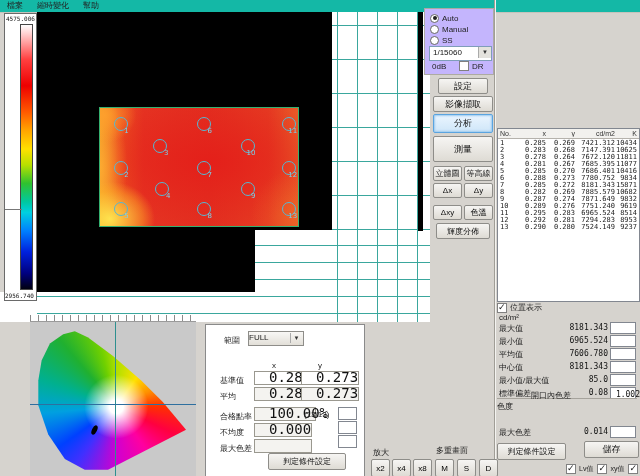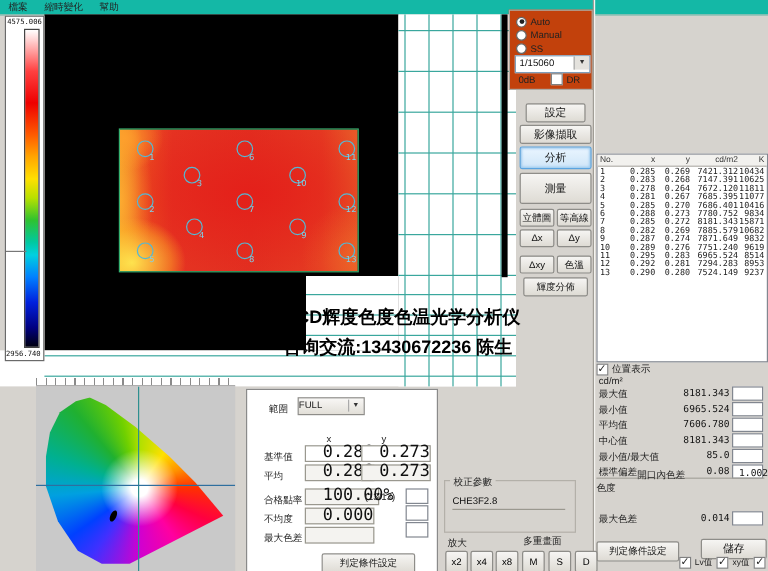--- a/index.html
+++ b/index.html
@@ -29,33 +29,33 @@
       radial-gradient(46px 40px at 2% 6%, rgba(255,160,45,.9), rgba(255,160,45,0) 70%),
       radial-gradient(34px 90px at 0% 50%, rgba(255,175,50,.85), rgba(255,175,50,0) 80%),
       radial-gradient(60px 60px at 99% 90%, rgba(240,110,40,.5), rgba(240,110,40,0) 75%),
       radial-gradient(130px 70px at 55% 45%, rgba(228,32,26,1), rgba(228,32,26,0) 95%),
       linear-gradient(90deg,#f0a026 0%,#ec5220 9%,#e53322 22%,#e22f20 55%,#e53a22 85%,#e85a28 100%);}
   .mpoint{position:absolute;width:12px;height:12px;border:1px solid #55b8d4;border-radius:50%;}
   .mpoint .pn{position:absolute;right:-2px;bottom:-5px;font-size:7px;color:#7fd0e8;font-family:"DejaVu Sans",sans-serif;}
   
   #watermark{position:absolute;left:236px;top:252px;z-index:5;color:#000;font-weight:bold;font-size:15px;line-height:25px;white-space:nowrap;}
   
-  #exposure-group{position:absolute;left:424px;top:8px;width:68px;height:65px;border:1px solid #adaaa3;background:#c2410c;z-index:4;}
+  #exposure-group{position:absolute;left:424px;top:8px;width:68px;height:65px;border:1px solid #adaaa3;background:#c4b5fd;z-index:4;}
   .radio-row{position:absolute;left:5px;height:10px;display:flex;align-items:center;font-size:8px;color:#222;}
   .radio{display:inline-block;width:7px;height:7px;border-radius:50%;border:1px solid #666;background:#fff;margin-right:3px;position:relative;}
   .radio.sel::after{content:"";position:absolute;left:1.5px;top:1.5px;width:4px;height:4px;border-radius:50%;background:#222;}
   #shutter-select{position:absolute;left:4px;top:37px;width:58px;height:13px;background:#fff;border:1px solid #7f9db9;font-size:8px;line-height:12px;padding-left:3px;color:#111;}
   #shutter-arrow{position:absolute;right:0;top:0;width:12px;height:11px;background:#e4e2dd;border-left:1px solid #aaa;font-size:6px;text-align:center;line-height:11px;color:#333;}
   #gain-label{position:absolute;left:7px;top:53px;font-size:8px;color:#222;}
   #dr-row{position:absolute;left:34px;top:52px;display:flex;align-items:center;font-size:8px;color:#222;}
   
   .cb{display:inline-block;width:8px;height:8px;background:#fff;border:1px solid #808080;margin-right:3px;position:relative;flex:none;}
   .cb.on::after{content:"✓";position:absolute;left:0px;top:-2px;font-size:9px;color:#222;}
   
-  .btn{position:absolute;background:linear-gradient(180deg,#f6f5f3,#dedbd4);border:1px solid #8e8d89;border-radius:2px;font-size:9px;color:#111;display:flex;align-items:center;justify-content:center;cursor:default;font-family:"Liberation Sans",sans-serif;margin-top:8px;}
+  .btn{position:absolute;background:linear-gradient(180deg,#f6f5f3,#dedbd4);border:1px solid #8e8d89;border-radius:2px;font-size:9px;color:#111;display:flex;align-items:center;justify-content:center;cursor:default;font-family:"Liberation Sans",sans-serif;}
   .btn-active{border:1px solid #5aa4e0;box-shadow:0 0 2px 1px #9cc9ee inset;background:linear-gradient(180deg,#eaf5ff,#cfe6f8);}
   
   #right-sep{position:absolute;left:494px;top:0;width:1px;height:476px;background:#a09d96;z-index:2;}
   #right-sep2{position:absolute;left:495px;top:0;width:1px;height:476px;background:#f4f3f0;z-index:2;}
   #table-panel{position:absolute;left:497px;top:128px;width:141px;height:172px;background:#fff;border:1px solid #828790;z-index:2;}
   #lum-table-head{display:flex;border-bottom:1px solid #b5b2ac;background:#f2f1ee;font-size:7px;color:#333;height:9px;align-items:center;}
   .trow{display:flex;height:7px;align-items:center;font-size:7px;font-family:"DejaVu Sans Mono",monospace;color:#222;}
   .tcell{overflow:hidden;white-space:nowrap;}
   .c0{width:17px;text-align:left;padding-left:2px;}
   .c1{width:29px;text-align:right;}
@@ -176,24 +176,20 @@
         <span class="pn">5</span>
       </div>
       <div class="mpoint" style="left: calc(52% - 6px); top: calc(85% - 6px);">
         <span class="pn">8</span>
       </div>
       <div class="mpoint" style="left: calc(95% - 6px); top: calc(85% - 6px);">
         <span class="pn">13</span>
       </div>
     </div>
 
-  <div id="watermark">
-    <div>CCD辉度色度色温光学分析仪</div>
-    <div>咨询交流:13430672236 陈生</div>
-  </div>
 
   <div id="colorbar-panel">
     <div id="colorbar-top-label">4575.006</div>
     <div id="colorbar-bar"></div>
     <div id="colorbar-div"></div>
     <div id="colorbar-bottom-label">2956.740</div>
   </div>
 
   <div id="exposure-group">
     <div id="radio-list">
@@ -462,24 +458,20 @@
 
     <div class="mini-box" style="top:82px;"></div>
     <div class="mini-box" style="top:96px;"></div>
     <div class="mini-box" style="top:110px;"></div>
 
     <div class="btn" style="left:62px;top:128px;width:76px;height:15px;font-size:8px;">
         <span>判定條件設定</span>
       </div>
   </div>
 
-  <div id="calib-group">
-    <span id="calib-title">校正參數</span>
-    <div id="calib-value">CHE3F2.8</div>
-  </div>
   <div id="zoom-title">放大</div>
   <div id="zoom-btns">
       <div class="sm-btn">x2</div>
       <div class="sm-btn">x4</div>
       <div class="sm-btn">x8</div>
     </div>
   <div id="multi-title">多重畫面</div>
   <div id="multi-btns">
       <div class="sm-btn">M</div>
       <div class="sm-btn">S</div>

